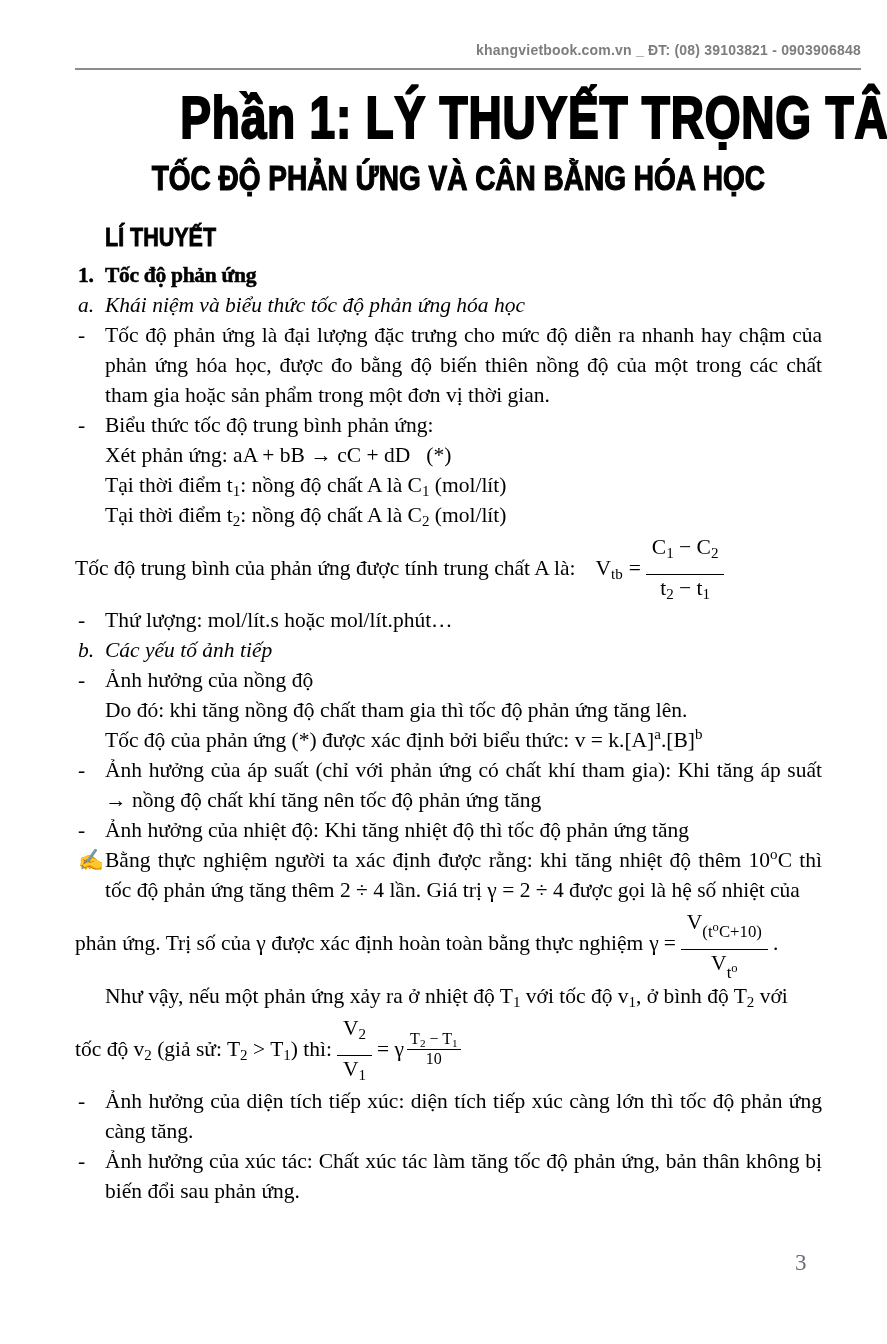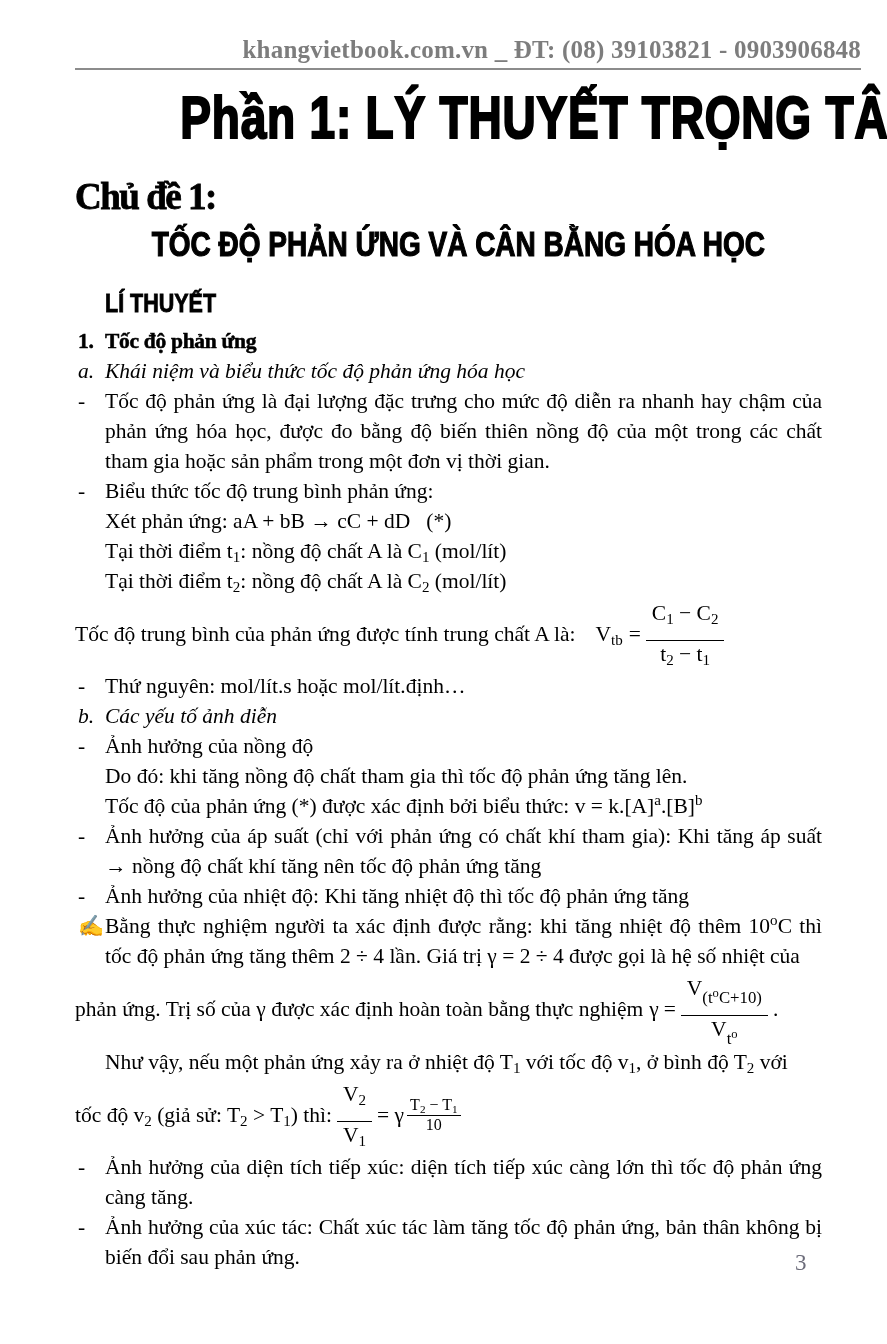--- a/index.html
+++ b/index.html
@@ -9,22 +9,22 @@
     font-family: "Liberation Serif", serif;
     color: #000;
     overflow: hidden;
   }
   .page { position: relative; width: 887px; height: 1344px; background: #fff; }
 
   
   .header-text {
     position: absolute; top: 39px; left: 75px; width: 786px;
     text-align: right;
-    font-family: Liberation Serif, serif;
-    font-weight: bold; font-size: 25px; line-height: 22px;
+    font-family: Liberation Sans, sans-serif;
+    font-weight: bold; font-size: 14px; line-height: 22px;
     color: #7d7d7d; letter-spacing: 0.2px;
   }
   .header-rule {
     position: absolute; top: 68px; left: 75px; width: 786px;
     border-top: 2px solid #8c8c8c;
   }
 
   .content { position: absolute; top: 84px; left: 75px; width: 747px; }
 
   
@@ -103,21 +103,20 @@
 
   <div class="header-text">khangvietbook.com.vn _ ĐT: (08) 39103821 - 0903906848</div>
   <div class="header-rule"></div>
 
   <div class="content">
 
     <div class="part-title">
       <span class="scale">Phần 1: LÝ THUYẾT TRỌNG TÂM</span>
     </div>
 
-    <div class="chu-de">Chủ đề 1:</div>
 
     <div class="topic-title">
       <span class="scale">TỐC ĐỘ PHẢN ỨNG VÀ CÂN BẰNG HÓA HỌC</span>
     </div>
 
     <div class="li-thuyet">
       <span class="scale">LÍ THUYẾT</span>
     </div>
 
     <div class="body-text">
@@ -157,26 +156,26 @@
         <span style="margin-left:20px"><span>V</span><sub>tb</sub></span>
         <span style="margin-left:6px">=</span>
         <span class="frac">
           <span class="fnum"><span>C</span><sub>1</sub><span> − C</span><sub>2</sub></span>
           <span class="fden"><span>t</span><sub>2</sub><span> − t</span><sub>1</sub></span>
         </span>
       </div>
 
       <div class="item">
         <span class="marker">-</span>
-        <span>Thứ nguyên: mol/lít.s hoặc mol/lít.định…</span>
+        <span>Thứ lượng: mol/lít.s hoặc mol/lít.phút…</span>
       </div>
 
       <div class="item italic">
         <span class="marker">b.</span>
-        <span>Các yếu tố ảnh diễn</span>
+        <span>Các yếu tố ảnh tiếp</span>
       </div>
 
       <div class="item">
         <span class="marker">-</span>
         <span>Ảnh hưởng của nồng độ</span>
       </div>
 
       <div class="cont">Do đó: khi tăng nồng độ chất tham gia thì tốc độ phản ứng tăng lên.</div>
 
       <div class="cont">

